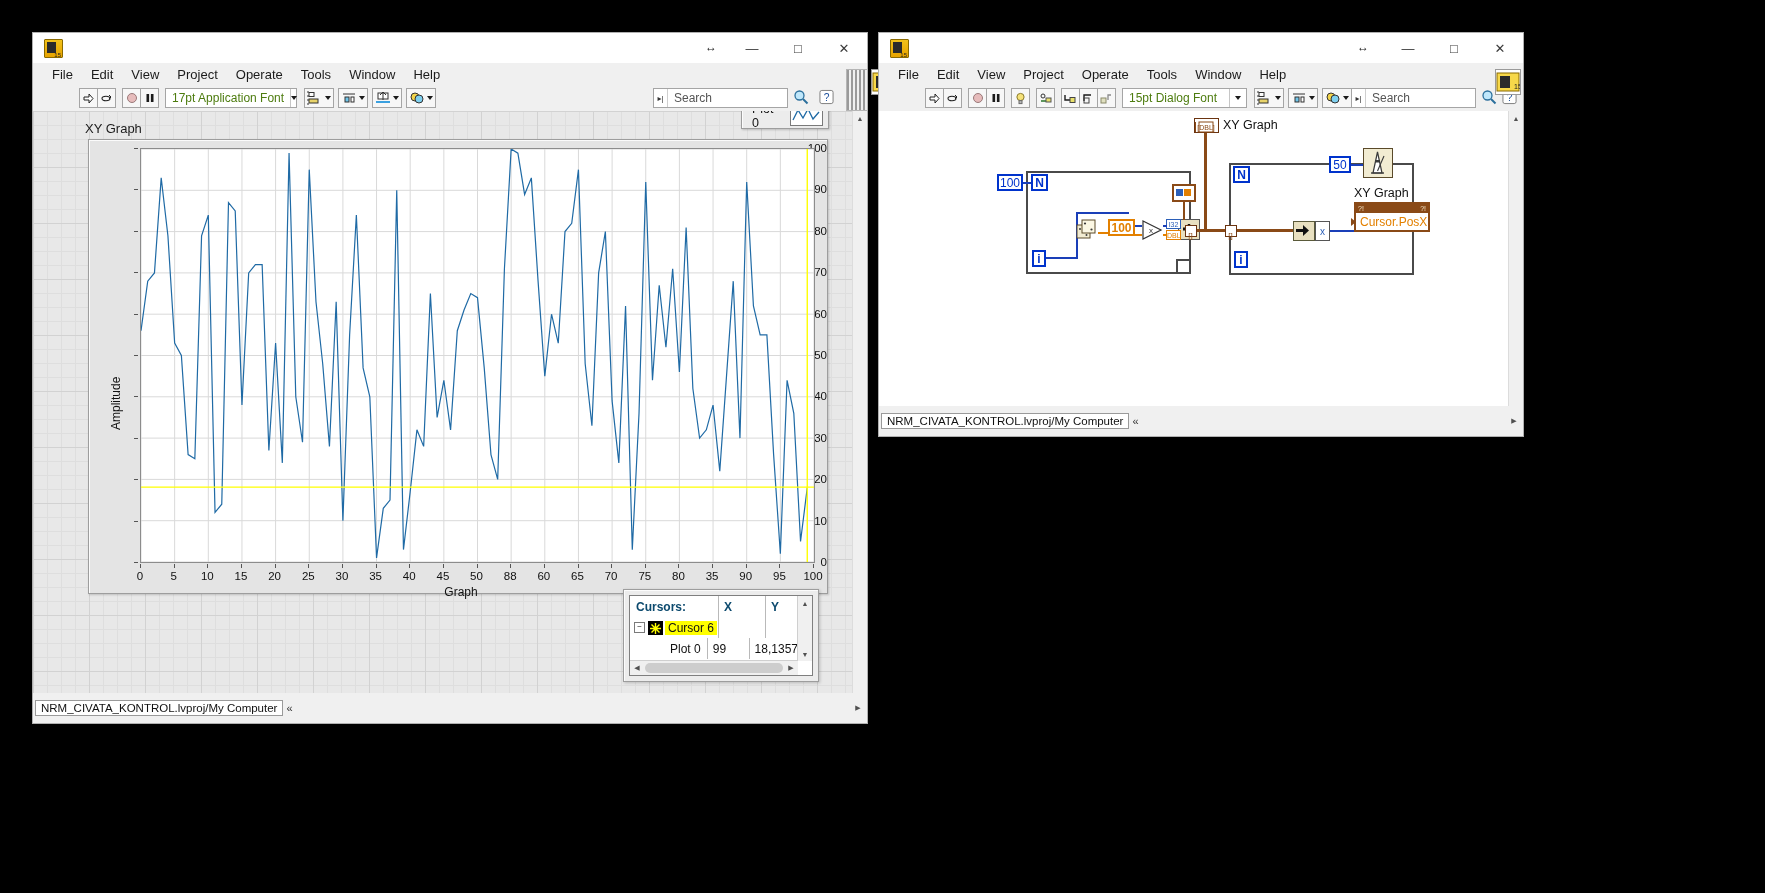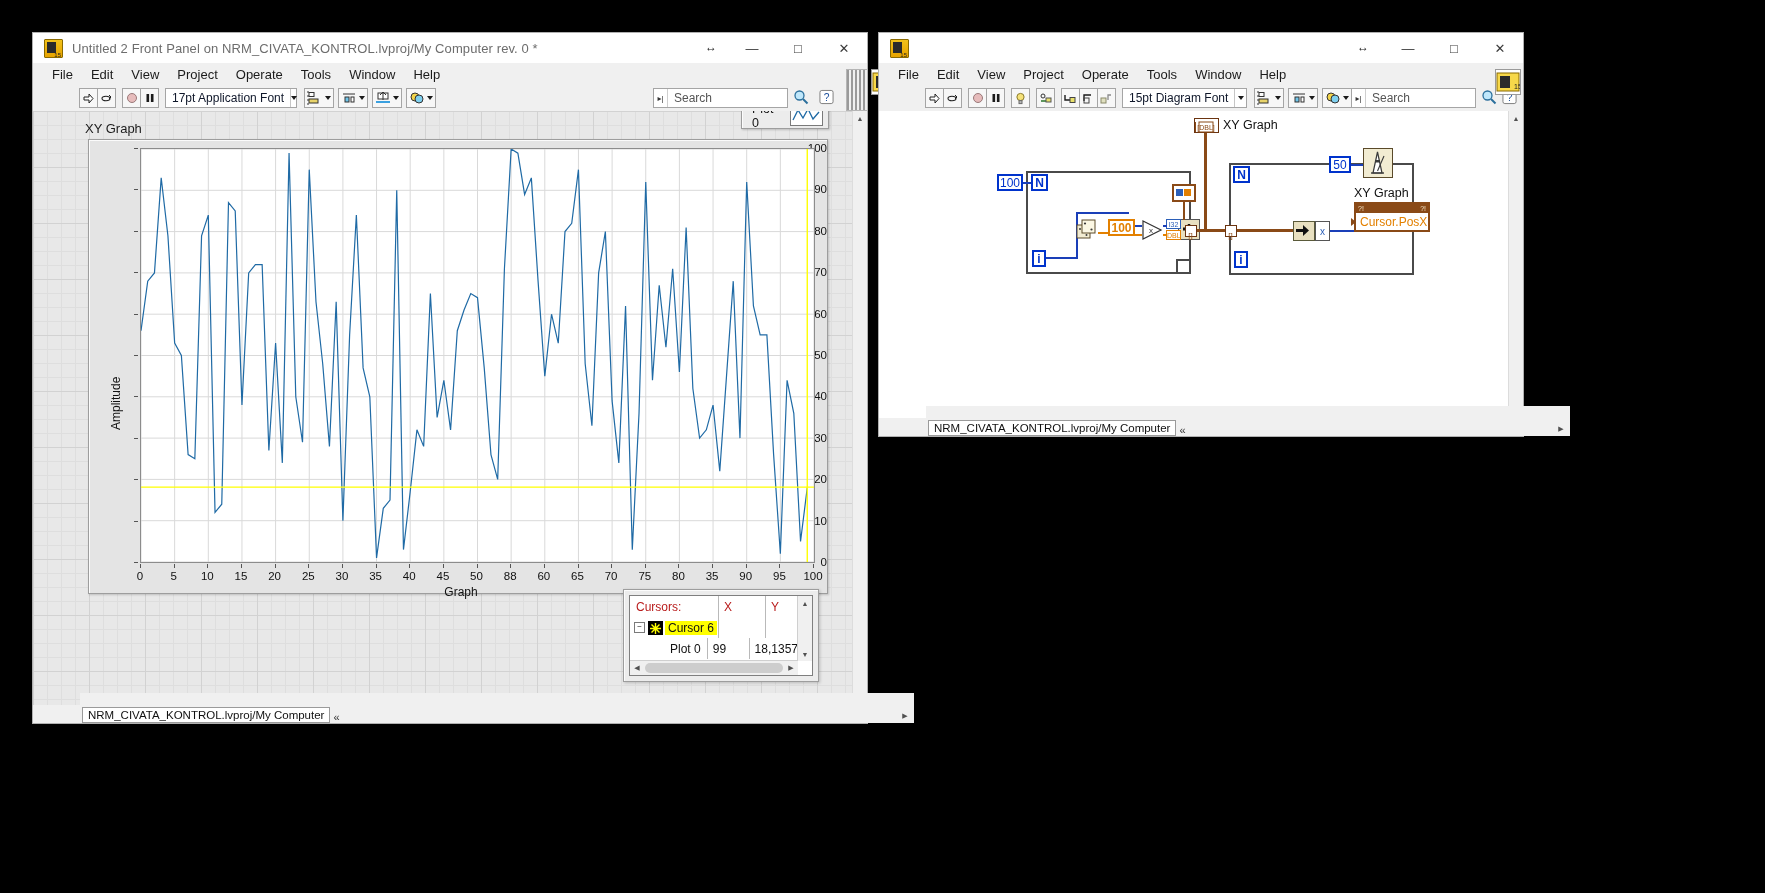--- a/index.html
+++ b/index.html
@@ -22,33 +22,33 @@
   .menu-item{font-size:13px;color:#1b1b1b;padding:2px 9px;white-space:nowrap;}
 
   
   .toolbar{height:26px;background:#f0f0f0;display:flex;align-items:center;padding-left:8px;position:relative;}
   .tb-sep{width:7px;}
   .tbtn{width:19px;height:20px;border:1px solid #a5a5a5;background:#f7f7f7;display:flex;align-items:center;
         justify-content:center;margin-right:-1px;box-sizing:border-box;font-size:10px;color:#1b1b1b;}
   .tgrp{display:flex;margin-right:7px;}
   .tbtn svg{display:block;}
   .fontbox{height:20px;border:1px solid #a5a5a5;background:#fff;display:flex;align-items:center;box-sizing:border-box;}
-  .fontbox .ftxt{font-size:12px;color:#0f172a;padding:0 6px;white-space:nowrap;}
+  .fontbox .ftxt{font-size:12px;color:#4d7c0f;padding:0 6px;white-space:nowrap;}
   .fontbox .fdrop{width:16px;height:18px;border-left:1px solid #c6c6c6;display:flex;align-items:center;justify-content:center;}
   .caret{width:0;height:0;border-left:3px solid transparent;border-right:3px solid transparent;border-top:4px solid #1b1b1b;}
   .dbtn{height:20px;border:1px solid #a5a5a5;background:#f7f7f7;display:flex;align-items:center;
         padding:0 2px;box-sizing:border-box;margin-right:4px;}
   .dbtn .caret{margin-left:2px;}
   .searchbox{position:absolute;height:20px;border:1px solid #a5a5a5;background:#fff;display:flex;align-items:center;box-sizing:border-box;}
   .searchbox .sarrow{width:13px;height:18px;border-right:1px solid #cfcfcf;display:flex;align-items:center;justify-content:center;font-size:8px;color:#333;}
   .searchbox .stxt{font-size:12px;color:#555;padding-left:6px;}
   .magnify{position:absolute;width:16px;height:16px;}
 
   
-  .statusbar{position:absolute;left:0;bottom:0;height:30px;width:100%;background:#f0f0f0;display:flex;align-items:flex-end;margin-left:47px;}
+  .statusbar{position:absolute;left:0;bottom:0;height:30px;width:100%;background:#f0f0f0;display:flex;align-items:center;}
   .status-proj{font-size:11.5px;color:#111;background:#fff;border:1px solid #9a9a9a;height:16px;display:flex;
                align-items:center;padding:0 5px;box-sizing:border-box;margin-left:2px;}
   .status-chev{font-size:11px;color:#333;margin-left:3px;}
   .status-fill{flex:1;}
 
   
   #fp{left:32px;top:32px;width:836px;height:692px;}
   .fp-canvas{position:absolute;left:0;top:78px;right:14px;bottom:18px;background:#e8e8e8;overflow:hidden;
      background-image:linear-gradient(to right,#d2d2d2 1px,transparent 1px),
                       linear-gradient(to bottom,#d2d2d2 1px,transparent 1px),
@@ -76,21 +76,21 @@
   .legend-swatch{width:32px;height:19px;background:#fff;border:1px solid #7a7a7a;margin-right:5px;}
 
   .cursorpanel{position:absolute;background:#ececec;border:1px solid #9d9d9d;box-sizing:border-box;
                box-shadow:inset 1px 1px 0 #fcfcfc,1px 1px 3px rgba(0,0,0,.2);}
   .cp-inner{position:absolute;left:5px;top:5px;right:5px;bottom:5px;background:#fff;border:1px solid #7f7f7f;box-sizing:border-box;}
   .cp-grid{position:absolute;left:0;top:0;right:14px;bottom:14px;}
   .cp-row{display:flex;height:21px;align-items:center;}
   .cp-c0{width:88px;display:flex;align-items:center;height:100%;box-sizing:border-box;}
   .cp-c1{width:47px;height:100%;border-left:1px solid #b9b9b9;box-sizing:border-box;display:flex;align-items:center;padding-left:5px;}
   .cp-c2{flex:1;height:100%;border-left:1px solid #b9b9b9;box-sizing:border-box;display:flex;align-items:center;padding-left:5px;}
-  .cp-hdr{font-size:12px;font-weight:normal;color:#b91c1c;}
+  .cp-hdr{font-size:12px;font-weight:bold;color:#0c4a6e;}
   .cp-val{font-size:12px;color:#111;}
   .cp-exp{width:9px;height:9px;border:1px solid #7a7a7a;background:#fff;font-size:8px;line-height:7px;
           text-align:center;color:#222;margin-left:4px;margin-right:3px;flex:none;}
   .cp-curicon{width:15px;height:13px;background:#000;flex:none;position:relative;margin-right:2px;}
   .cp-curname{background:#ffff00;font-size:12px;color:#111;padding:0 3px;}
   .cp-vsb{position:absolute;right:0;top:0;width:14px;bottom:14px;background:#f0f0f0;border-left:1px solid #cfcfcf;}
   .cp-hsb{position:absolute;left:0;right:14px;bottom:0;height:14px;background:#f0f0f0;border-top:1px solid #cfcfcf;display:flex;align-items:center;}
 
   
   #bd{left:878px;top:32px;width:646px;height:405px;}
@@ -112,21 +112,20 @@
   .indicator{position:absolute;border:2px solid #8a4a17;background:#fff;box-sizing:border-box;}
   .ind-txt{position:absolute;font-size:12px;color:#e38000;}
 </style>
 </head>
 <body>
 
 <div class="win" id="fp">
 
   <div class="titlebar">
     <div class="title-ico"></div>
-    <div class="title-txt">Untitled 2 Front Panel on NRM_CIVATA_KONTROL.lvproj/My Computer rev. 0 *</div>
     <div class="restore-glyph" style="left:672px;top:7px;">↔</div>
     <div class="winbtns">
       <div class="wbtn">—</div>
       <div class="wbtn">□</div>
       <div class="wbtn close">✕</div>
     </div>
   </div>
 
   <div class="menubar">
     <div class="menu-item">File</div>
@@ -511,21 +510,21 @@
           </svg>
       </div>
       <div class="tbtn">
         <svg width="15" height="13" viewBox="0 0 15 13">
             <rect x="2" y="6" width="5" height="5" fill="#e0e0c0" stroke="#8a8a6a"></rect>
             <path d="M9 8V3h3" fill="none" stroke="#8a8a8a" stroke-width="1.3"></path>
           </svg>
       </div>
     </div>
     <div class="fontbox" style="width:125px">
-      <div class="ftxt">15pt Diagram Font</div>
+      <div class="ftxt">15pt Dialog Font</div>
       <div class="fdrop" style="margin-left:auto">
           <span class="caret"></span>
         </div>
     </div>
     <div class="tb-sep"></div>
     <div class="dbtn">
       <svg width="16" height="14" viewBox="0 0 16 14">
           <rect x="2" y="1.5" width="5" height="4" fill="#fff" stroke="#333"></rect>
           <rect x="2" y="8" width="9" height="4" fill="#e8d36a" stroke="#333"></rect>
           <path d="M1 0v14" stroke="#333" stroke-dasharray="2 2"></path>

